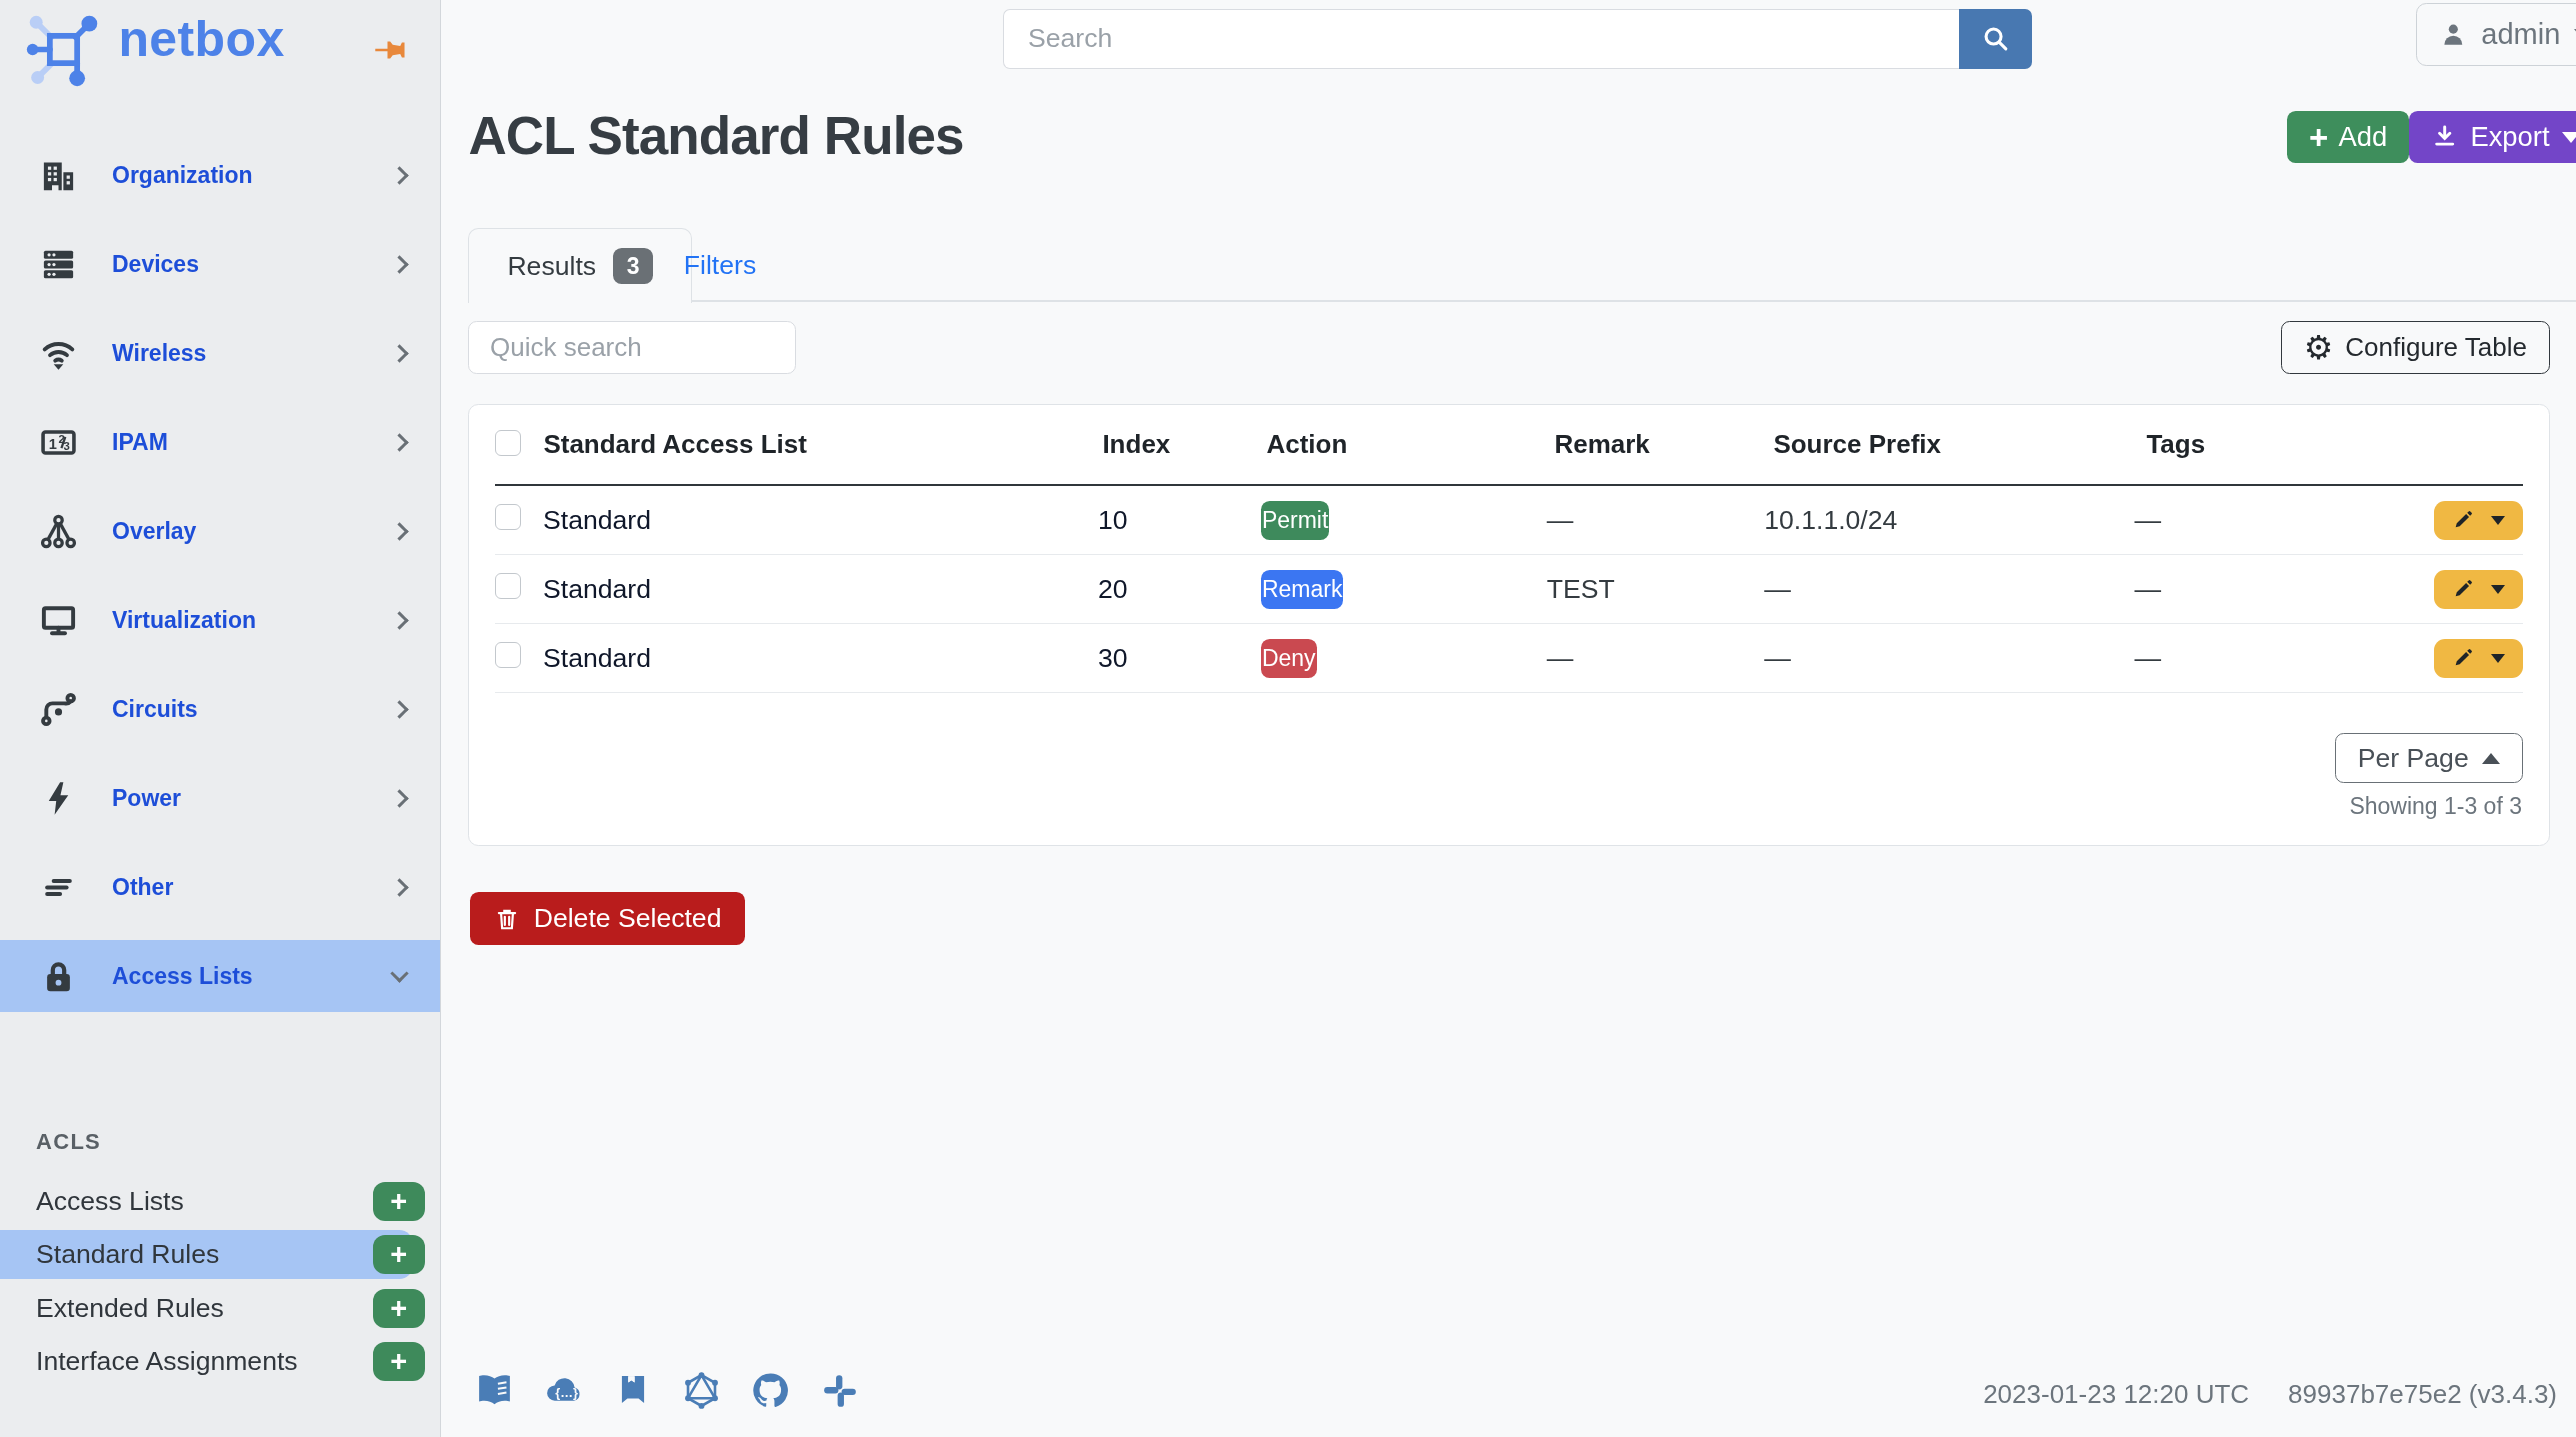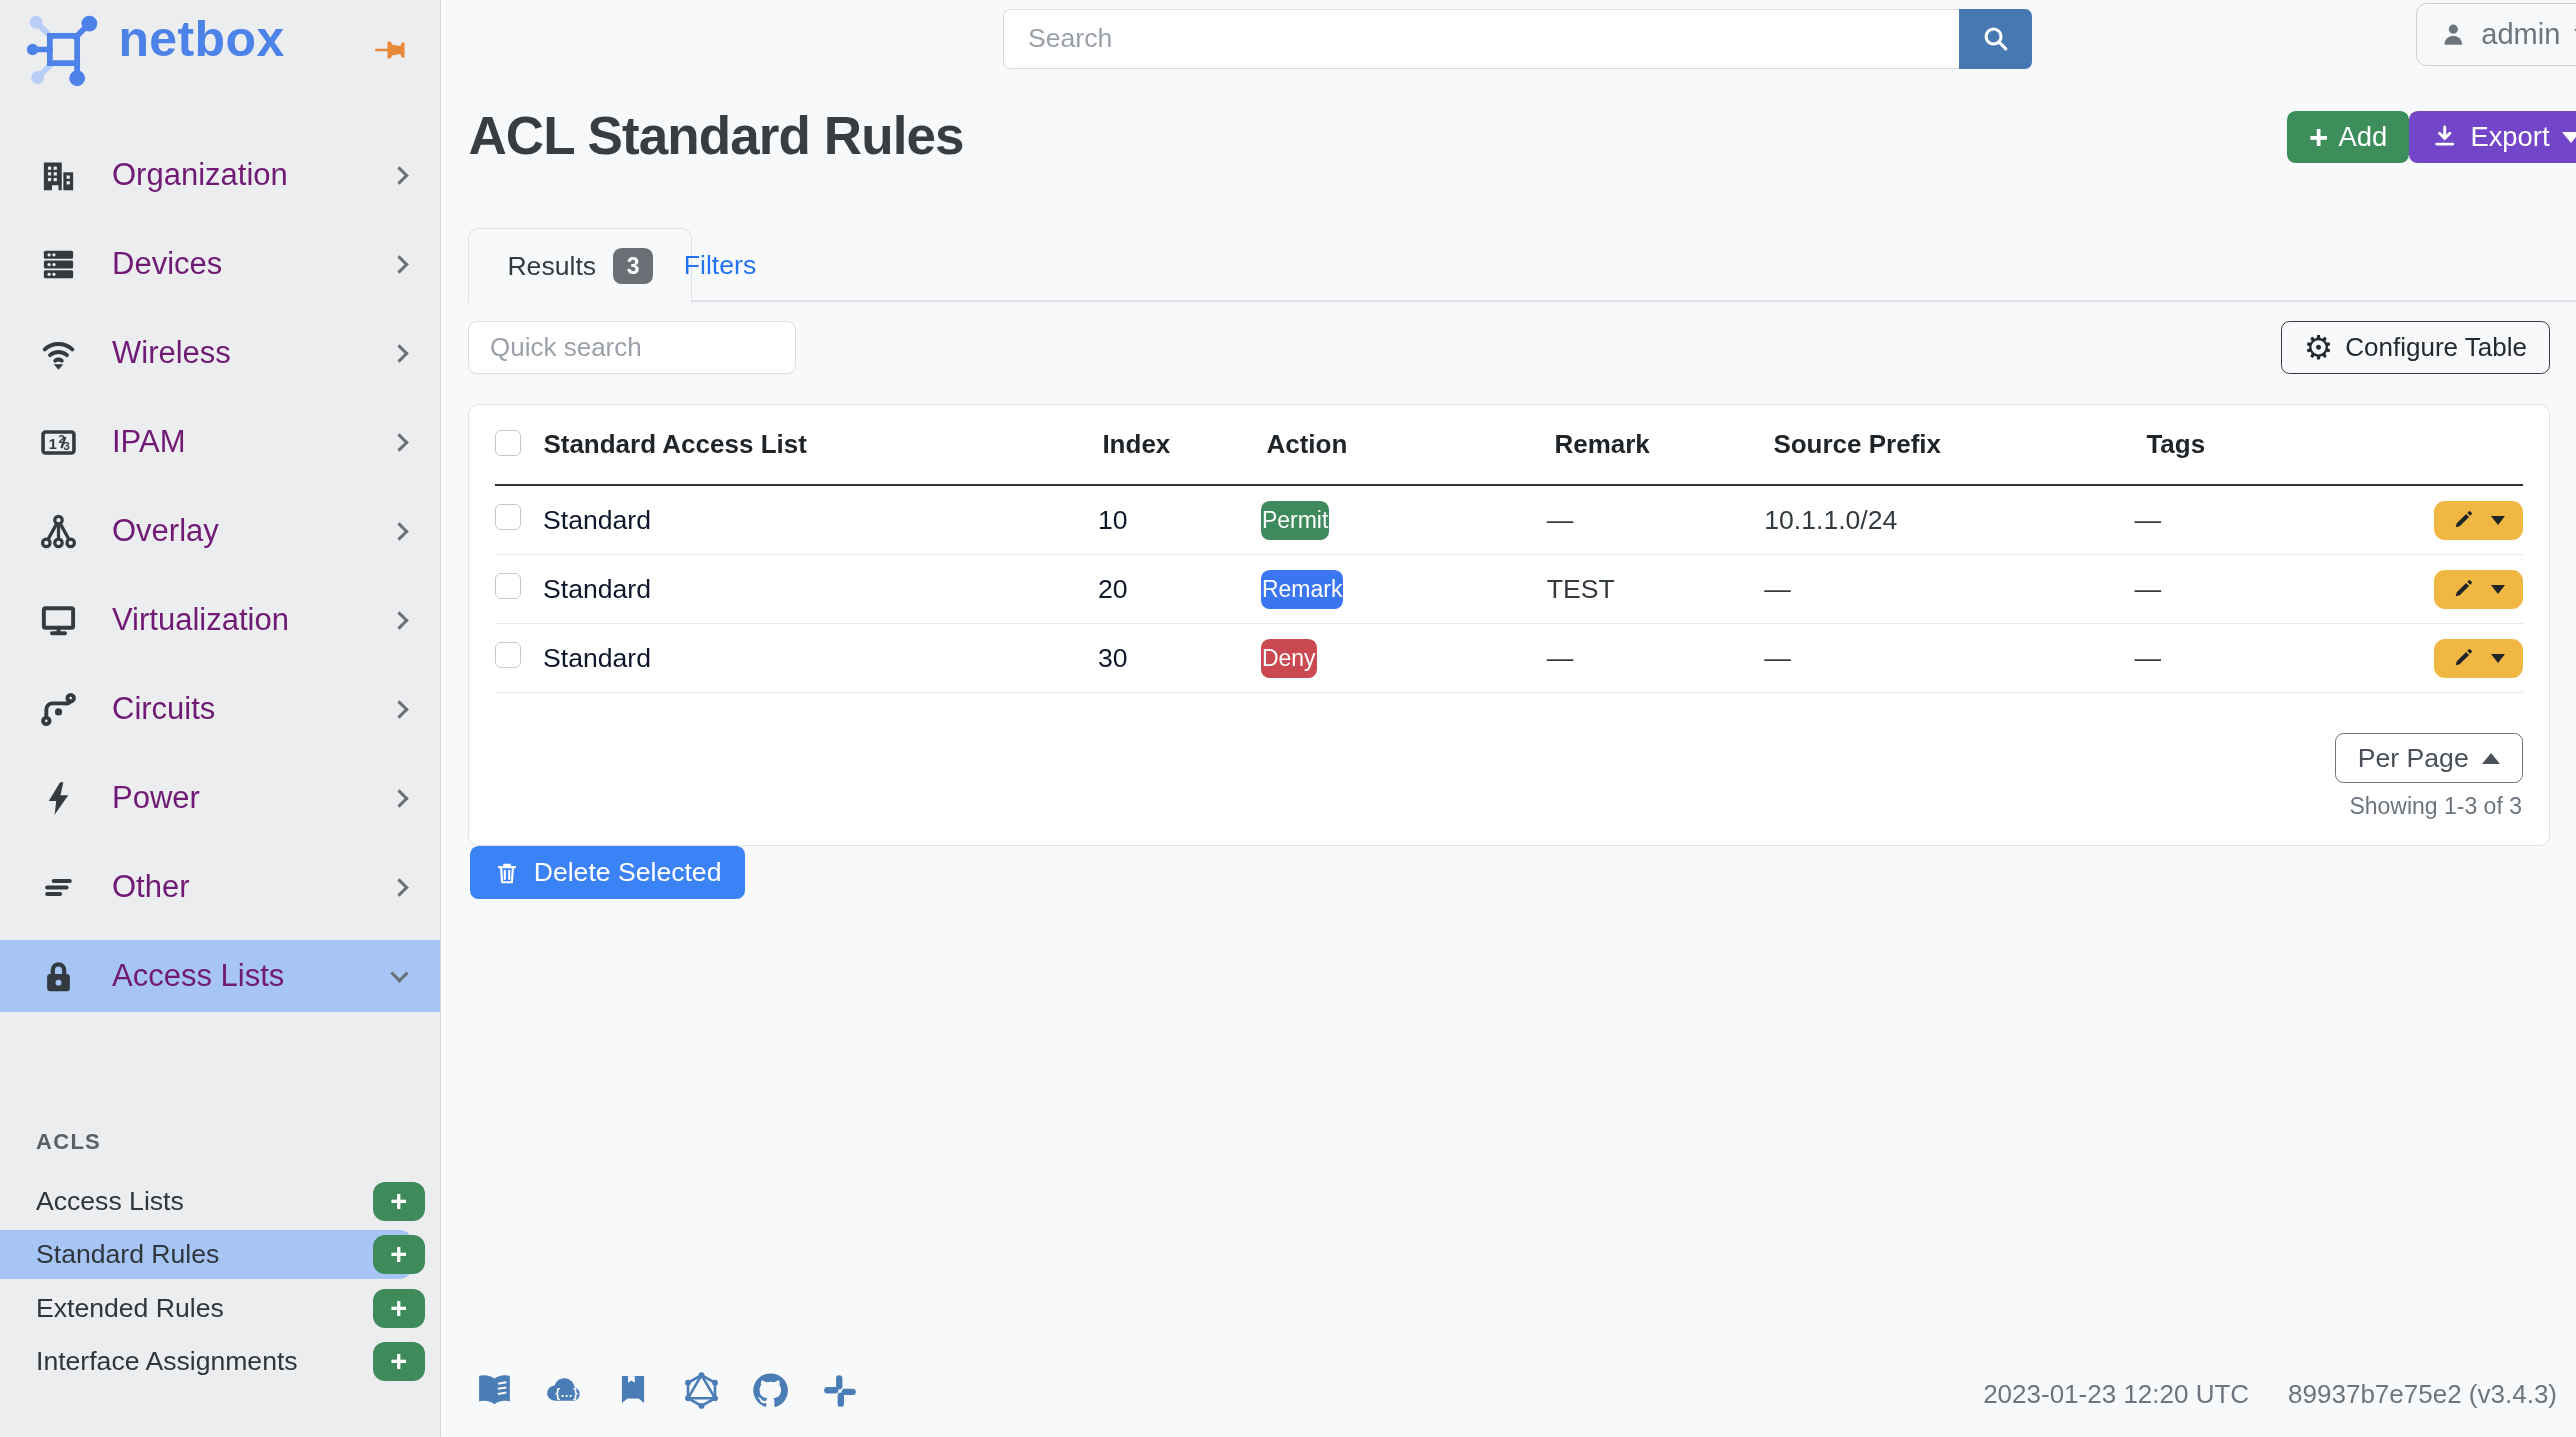--- a/index.html
+++ b/index.html
@@ -8,21 +8,21 @@
 
   
   .sidebar { width:441px; height:100%; background:#ebedef; border-right:1.7px solid #d3d7db; flex:0 0 auto; position:relative; }
   .sidebar-header { height:99px; display:flex; align-items:center; padding:0 31px 0 24px; justify-content:space-between; }
   .brand { display:flex; align-items:flex-start; gap:15.4px; }
   .brand-text { font-size:50px; font-weight:700; color:#4d82e8; letter-spacing:0.4px; }
   .pin { width:34px; height:34px; }
   .menu { margin-top:40px; }
   .menu-item { height:72px; margin-bottom:17px; display:flex; align-items:center; padding:0 34px 0 36px; cursor:pointer; }
   .menu-item .mi-icon { width:45px; height:45px; margin-right:31px; flex:0 0 auto; display:flex; align-items:center; justify-content:center; }
-  .menu-item .mi-label { font-size:31px; font-weight:400; color:#701a75; flex:1; }
+  .menu-item .mi-label { font-size:23px; font-weight:700; color:#1d4ed8; flex:1; }
   .menu-item.active { background:#a6c5f4; }
   .chev { display:inline-block; width:13px; height:13px; border-right:3.4px solid #697076; border-bottom:3.4px solid #697076; }
   .chev.right { transform:rotate(-45deg); }
   .chev.down  { transform:rotate(45deg); margin-top:-5.1px; }
   .acls-section { position:absolute; top:1129px; left:0; width:100%; }
   .acls-title { padding:0 36px; font-size:22px; font-weight:700; color:#596066; letter-spacing:1.3px; margin-bottom:22px; }
   .acls-row { height:49px; margin-bottom:4.3px; display:flex; align-items:center; position:relative; }
   .acls-link { height:49px; flex:1; display:flex; align-items:center; padding-left:36px; font-size:26.6px; color:#30363c; cursor:pointer; }
   .acls-row.active .acls-link { background:#a6c5f4; border-radius:0 13.7px 13.7px 0; margin-right:27px; }
   .acls-row .plus-btn { position:absolute; right:15.4px; top:5.1px; width:52px; height:39px; background:#3e8a5b; border:none; border-radius:12px; color:#fff; font-size:29px; font-weight:700; line-height:35px; cursor:pointer; }
@@ -66,21 +66,21 @@
   .c7 { flex:1; display:flex; justify-content:flex-end; }
   .cb { appearance:none; -webkit-appearance:none; width:26px; height:26px; border:1.7px solid #c3c8cd; border-radius:6px; background:#fff; cursor:pointer; }
   a.cell-link { color:#0f172a; text-decoration:none; cursor:pointer; }
   .badge { display:inline-block; padding:6px 1px; border-radius:8.6px; font-size:23px; font-weight:400; color:#fff; }
   .badge-green { background:#3e8a5c; } .badge-blue { background:#3b76f2; } .badge-red { background:#ca4950; }
   .btn-edit { width:89px; height:39px; background:#f0b843; border:none; border-radius:11px; display:flex; align-items:center; justify-content:center; gap:17px; cursor:pointer; color:#1f2428; }
   .btn-edit .caret { width:0;height:0;border-left:7.7px solid transparent;border-right:7.7px solid transparent;border-top:9.4px solid #1f2428; }
   .btn-perpage { position:absolute; right:26px; top:328px; height:50px; padding:0 22px; background:transparent; border:1.7px solid #697076; border-radius:8.6px; font-size:26.6px; color:#495057; display:flex; align-items:center; gap:13.7px; cursor:pointer;margin-left:20px; }
   .showing { position:absolute; right:27.4px; top:388px; font-size:23px; color:#6c757d; }
 
-  .btn-delete { position:absolute; left:29px; top:846px; height:53px; padding:0 24px; background:#3b82f6; color:#fff; border:none; border-radius:8.6px; font-size:26.6px; display:flex; align-items:center; gap:13.7px; cursor:pointer; }
+  .btn-delete { position:absolute; left:29px; top:892px; height:53px; padding:0 24px; background:#b91c1c; color:#fff; border:none; border-radius:8.6px; font-size:26.6px; display:flex; align-items:center; gap:13.7px; cursor:pointer; }
 
   
   .footer-icons { position:absolute; left:33px; top:1370px; display:flex; gap:28px; align-items:center; }
   .footer-icons .ficon { width:41px; height:41px; display:flex; align-items:center; justify-content:center; cursor:pointer; }
   .footer-meta { position:absolute; right:19px; top:1379px; display:flex; gap:39px; font-size:26px; color:#6c757d; }
 </style>
 </head>
 <body>
 
 <div class="app">

